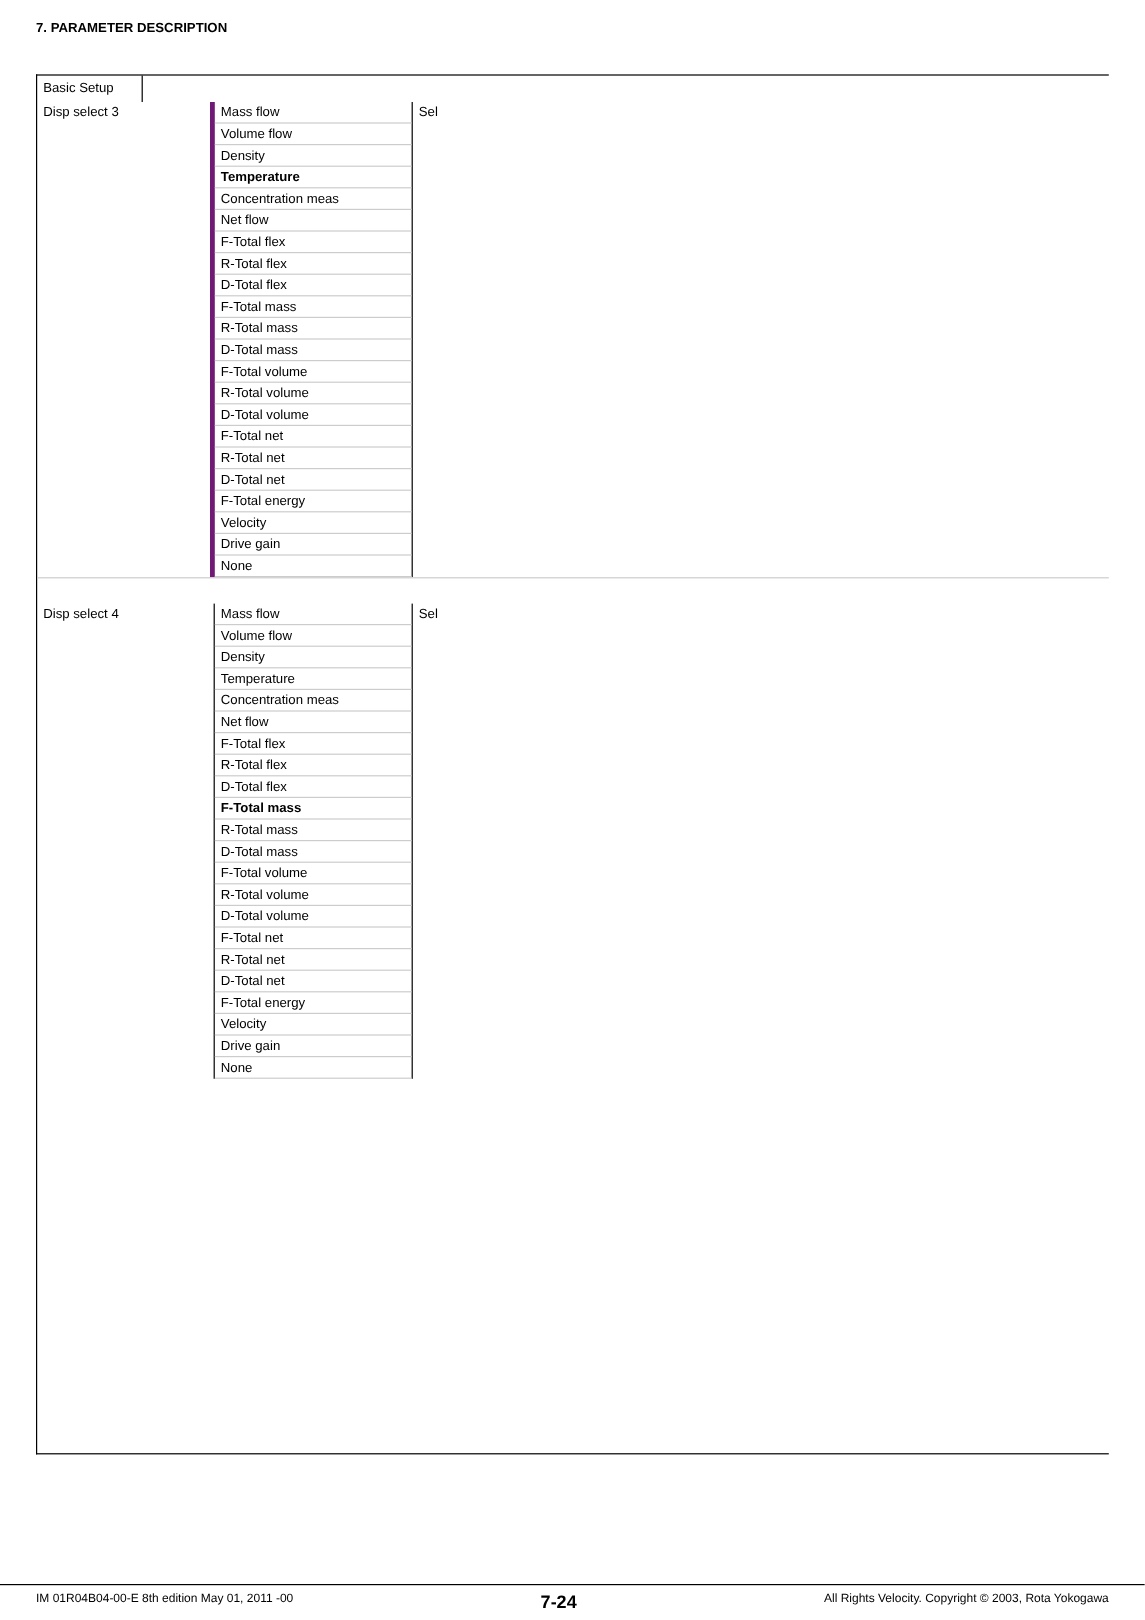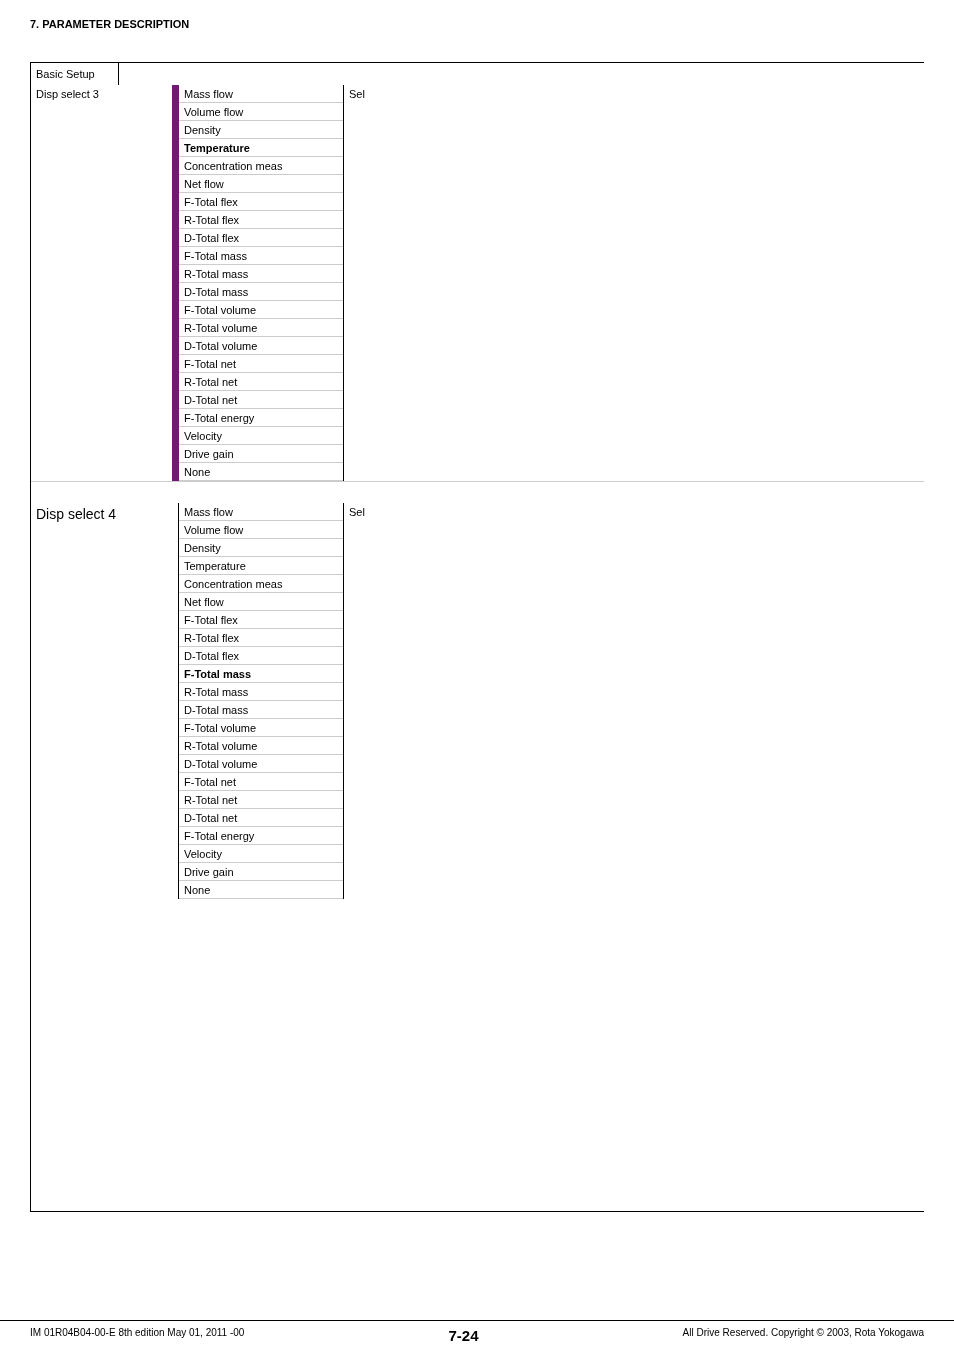--- a/index.html
+++ b/index.html
@@ -47,21 +47,21 @@
   <div style="width: 88px; border-right: 1px solid #000; font-size: 11px; padding: 5px 5px;">
     <span>Basic Setup</span>
   </div>
 
   <div style="width: 88px; border-right: 1px solid #000;"></div>
 
   <div style="flex: 1; display: flex; flex-direction: column;">
 
     <div style="display: flex; flex-direction: row; margin-bottom: 0;">
 
-      <div style="width: 148px; border-right: 7px solid #701a75; padding: 3px 5px; font-size: 11px;">Disp select 3</div>
+      <div style="width: 148px; border-right: 4px solid #701a75; padding: 3px 5px; font-size: 11px;">Disp select 3</div>
 
       <div style="width: 165px; border-right: 1px solid #000; display: flex; flex-direction: column;" id="opts3">
           <div style="font-size: 11px; padding: 2px 5px; border-bottom: 1px solid rgb(204, 204, 204); min-height: 18px; display: flex; align-items: center;">Mass flow</div>
           <div style="font-size: 11px; padding: 2px 5px; border-bottom: 1px solid rgb(204, 204, 204); min-height: 18px; display: flex; align-items: center;">Volume flow</div>
           <div style="font-size: 11px; padding: 2px 5px; border-bottom: 1px solid rgb(204, 204, 204); min-height: 18px; display: flex; align-items: center;">Density</div>
           <div style="font-size: 11px; padding: 2px 5px; border-bottom: 1px solid rgb(204, 204, 204); min-height: 18px; display: flex; align-items: center; font-weight: bold;">Temperature</div>
           <div style="font-size: 11px; padding: 2px 5px; border-bottom: 1px solid rgb(204, 204, 204); min-height: 18px; display: flex; align-items: center;">Concentration meas</div>
           <div style="font-size: 11px; padding: 2px 5px; border-bottom: 1px solid rgb(204, 204, 204); min-height: 18px; display: flex; align-items: center;">Net flow</div>
           <div style="font-size: 11px; padding: 2px 5px; border-bottom: 1px solid rgb(204, 204, 204); min-height: 18px; display: flex; align-items: center;">F-Total flex</div>
           <div style="font-size: 11px; padding: 2px 5px; border-bottom: 1px solid rgb(204, 204, 204); min-height: 18px; display: flex; align-items: center;">R-Total flex</div>
@@ -81,21 +81,21 @@
           <div style="font-size: 11px; padding: 2px 5px; border-bottom: 1px solid rgb(204, 204, 204); min-height: 18px; display: flex; align-items: center;">None</div>
         </div>
 
       <div style="flex: 1; font-size: 11px; padding: 3px 5px;">Sel</div>
     </div>
 
     <div style="height: 22px; border-top: 1px solid #ccc;"></div>
 
     <div style="display: flex; flex-direction: row;">
 
-      <div style="width: 148px; border-right: 1px solid #000; padding: 3px 5px; font-size: 14px;">Disp select 4</div>
+      <div style="width: 148px; border-right: 1px solid #000; padding: 3px 5px; font-size: 11px;">Disp select 4</div>
 
       <div style="width: 165px; border-right: 1px solid #000; display: flex; flex-direction: column;" id="opts4">
           <div style="font-size: 11px; padding: 2px 5px; border-bottom: 1px solid rgb(204, 204, 204); min-height: 18px; display: flex; align-items: center;">Mass flow</div>
           <div style="font-size: 11px; padding: 2px 5px; border-bottom: 1px solid rgb(204, 204, 204); min-height: 18px; display: flex; align-items: center;">Volume flow</div>
           <div style="font-size: 11px; padding: 2px 5px; border-bottom: 1px solid rgb(204, 204, 204); min-height: 18px; display: flex; align-items: center;">Density</div>
           <div style="font-size: 11px; padding: 2px 5px; border-bottom: 1px solid rgb(204, 204, 204); min-height: 18px; display: flex; align-items: center;">Temperature</div>
           <div style="font-size: 11px; padding: 2px 5px; border-bottom: 1px solid rgb(204, 204, 204); min-height: 18px; display: flex; align-items: center;">Concentration meas</div>
           <div style="font-size: 11px; padding: 2px 5px; border-bottom: 1px solid rgb(204, 204, 204); min-height: 18px; display: flex; align-items: center;">Net flow</div>
           <div style="font-size: 11px; padding: 2px 5px; border-bottom: 1px solid rgb(204, 204, 204); min-height: 18px; display: flex; align-items: center;">F-Total flex</div>
           <div style="font-size: 11px; padding: 2px 5px; border-bottom: 1px solid rgb(204, 204, 204); min-height: 18px; display: flex; align-items: center;">R-Total flex</div>
@@ -117,14 +117,14 @@
 
       <div style="flex: 1; font-size: 11px; padding: 3px 5px;">Sel</div>
     </div>
 
   </div>
 </div>
 
 <div class="page-footer">
   <span>IM 01R04B04-00-E   8th edition May 01, 2011 -00</span>
   <span class="footer-center">7-24</span>
-  <span>All Drive Reserved. Copyright © 2003, Rota Yokogawa</span>
+  <span>All Rights Velocity. Copyright © 2003, Rota Yokogawa</span>
 </div>
 
 </body></html>

